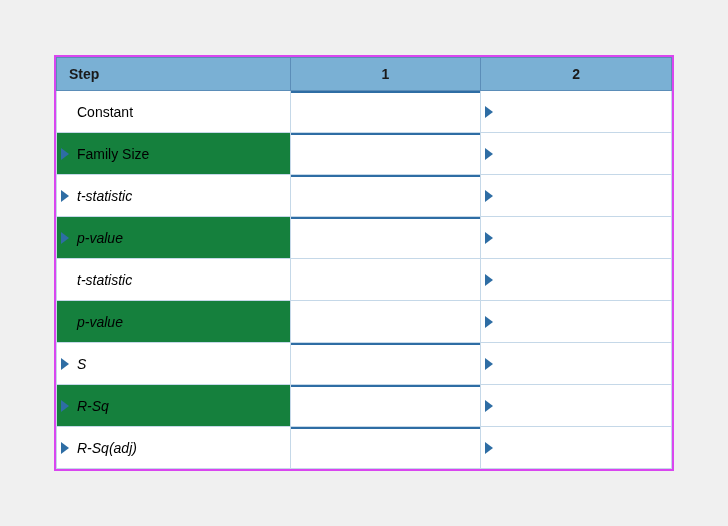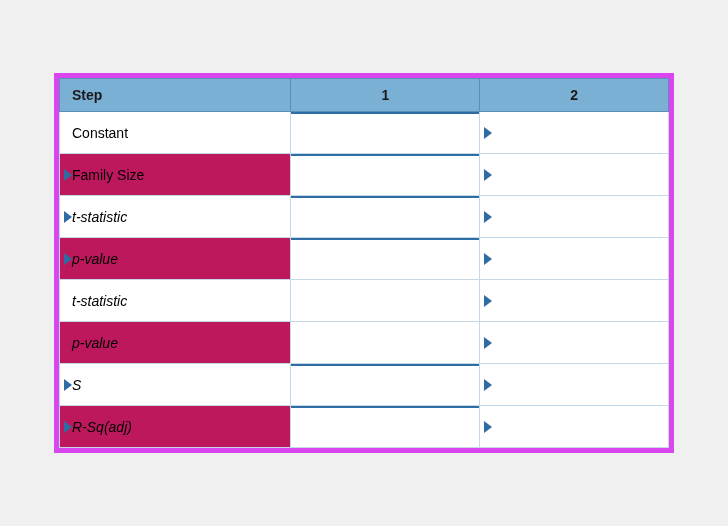--- a/index.html
+++ b/index.html
@@ -13,21 +13,21 @@
       display: flex;
       justify-content: center;
       align-items: center;
       min-height: 526px;
       font-family: Arial, sans-serif;
       font-size: 14px;
     }
 
     .table-container {
       background: white;
-      border: 5px solid #d946ef;
+      border: 2px solid #d946ef;
       width: 620px;
     }
 
     table {
       width: 100%;
       border-collapse: collapse;
     }
 
     thead tr th {
       background-color: #7ab0d4;
@@ -38,28 +38,28 @@
       color: #1a1a1a;
     }
 
     thead tr th:first-child {
       text-align: left;
       width: 38%;
     }
 
     tbody tr td {
       border: 1px solid #c5d8e8;
-      padding: 8px 12px;
+      padding: 8px 20px;
       height: 42px;
       vertical-align: middle;
       position: relative;
     }
 
     tbody tr td:first-child {
-      background-color: #be185d;
+      background-color: #15803d;
       font-style: normal;
     }
 
     tbody tr td:not(:first-child) {
       background-color: #ffffff;
     }
 
     .arrow-right-left {
       display: inline-block;
       width: 0;
@@ -147,20 +147,29 @@
         <tr>
           <td style="font-style: italic;"><span>S</span><span class="arrow-right-left"></span></td>
           <td style="position: relative;">
             <div style="position: absolute; left: 0px; right: 0px; top: 0px; height: 2px; background-color: rgb(46, 109, 164);"></div>
           </td>
           <td style="position: relative;">
             <span style="display: inline-block; width: 0px; height: 0px; border-top: 6px solid transparent; border-bottom: 6px solid transparent; border-left: 8px solid rgb(46, 109, 164); position: absolute; left: 4px; top: 50%; transform: translateY(-50%);"></span>
           </td>
         </tr>
         <tr>
+          <td style="font-style: italic;"><span>R-Sq</span><span class="arrow-right-left"></span></td>
+          <td style="position: relative;">
+            <div style="position: absolute; left: 0px; right: 0px; top: 0px; height: 2px; background-color: rgb(46, 109, 164);"></div>
+          </td>
+          <td style="position: relative;">
+            <span style="display: inline-block; width: 0px; height: 0px; border-top: 6px solid transparent; border-bottom: 6px solid transparent; border-left: 8px solid rgb(46, 109, 164); position: absolute; left: 4px; top: 50%; transform: translateY(-50%);"></span>
+          </td>
+        </tr>
+        <tr>
           <td style="font-style: italic; margin-left: 7px;"><span>R-Sq(adj)</span><span class="arrow-right-left"></span></td>
           <td style="position: relative;">
             <div style="position: absolute; left: 0px; right: 0px; top: 0px; height: 2px; background-color: rgb(46, 109, 164);"></div>
           </td>
           <td style="position: relative;">
             <span style="display: inline-block; width: 0px; height: 0px; border-top: 6px solid transparent; border-bottom: 6px solid transparent; border-left: 8px solid rgb(46, 109, 164); position: absolute; left: 4px; top: 50%; transform: translateY(-50%);"></span>
           </td>
         </tr>
       </tbody>
   </table>

